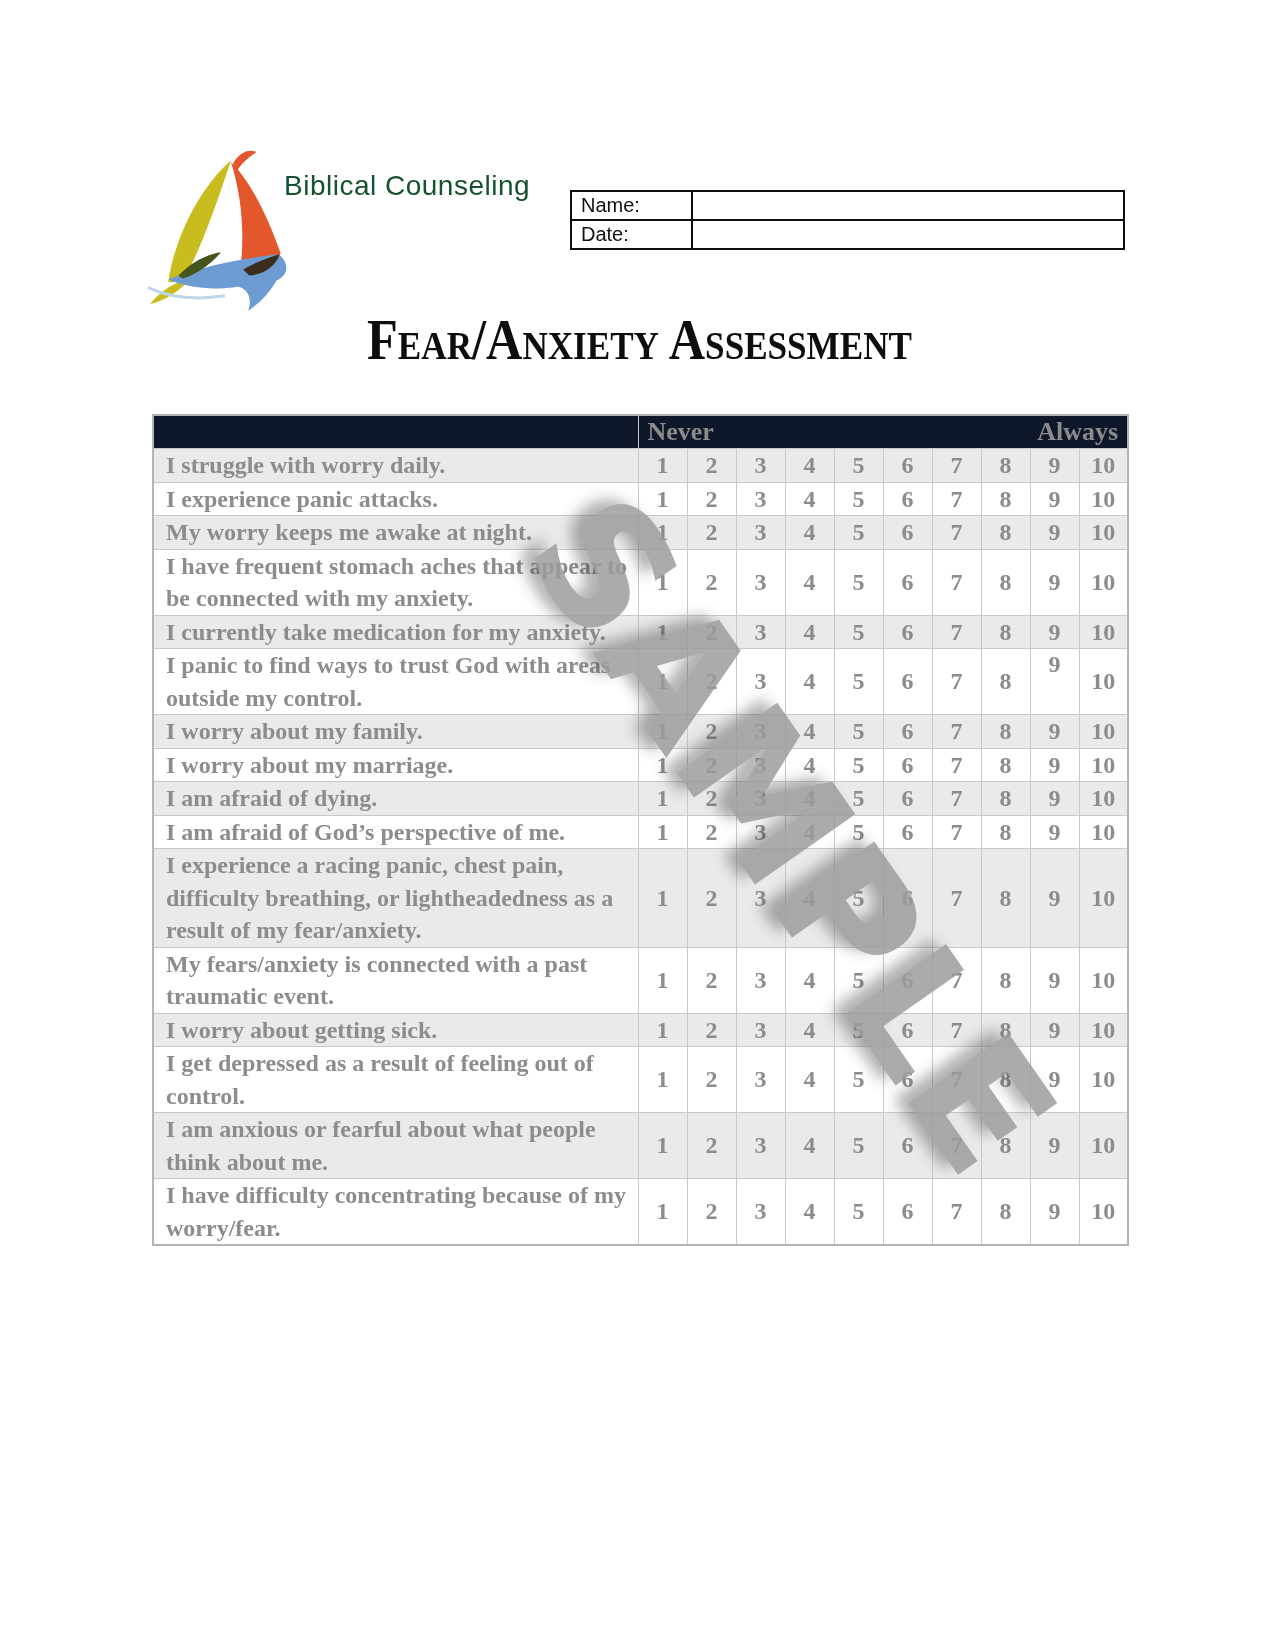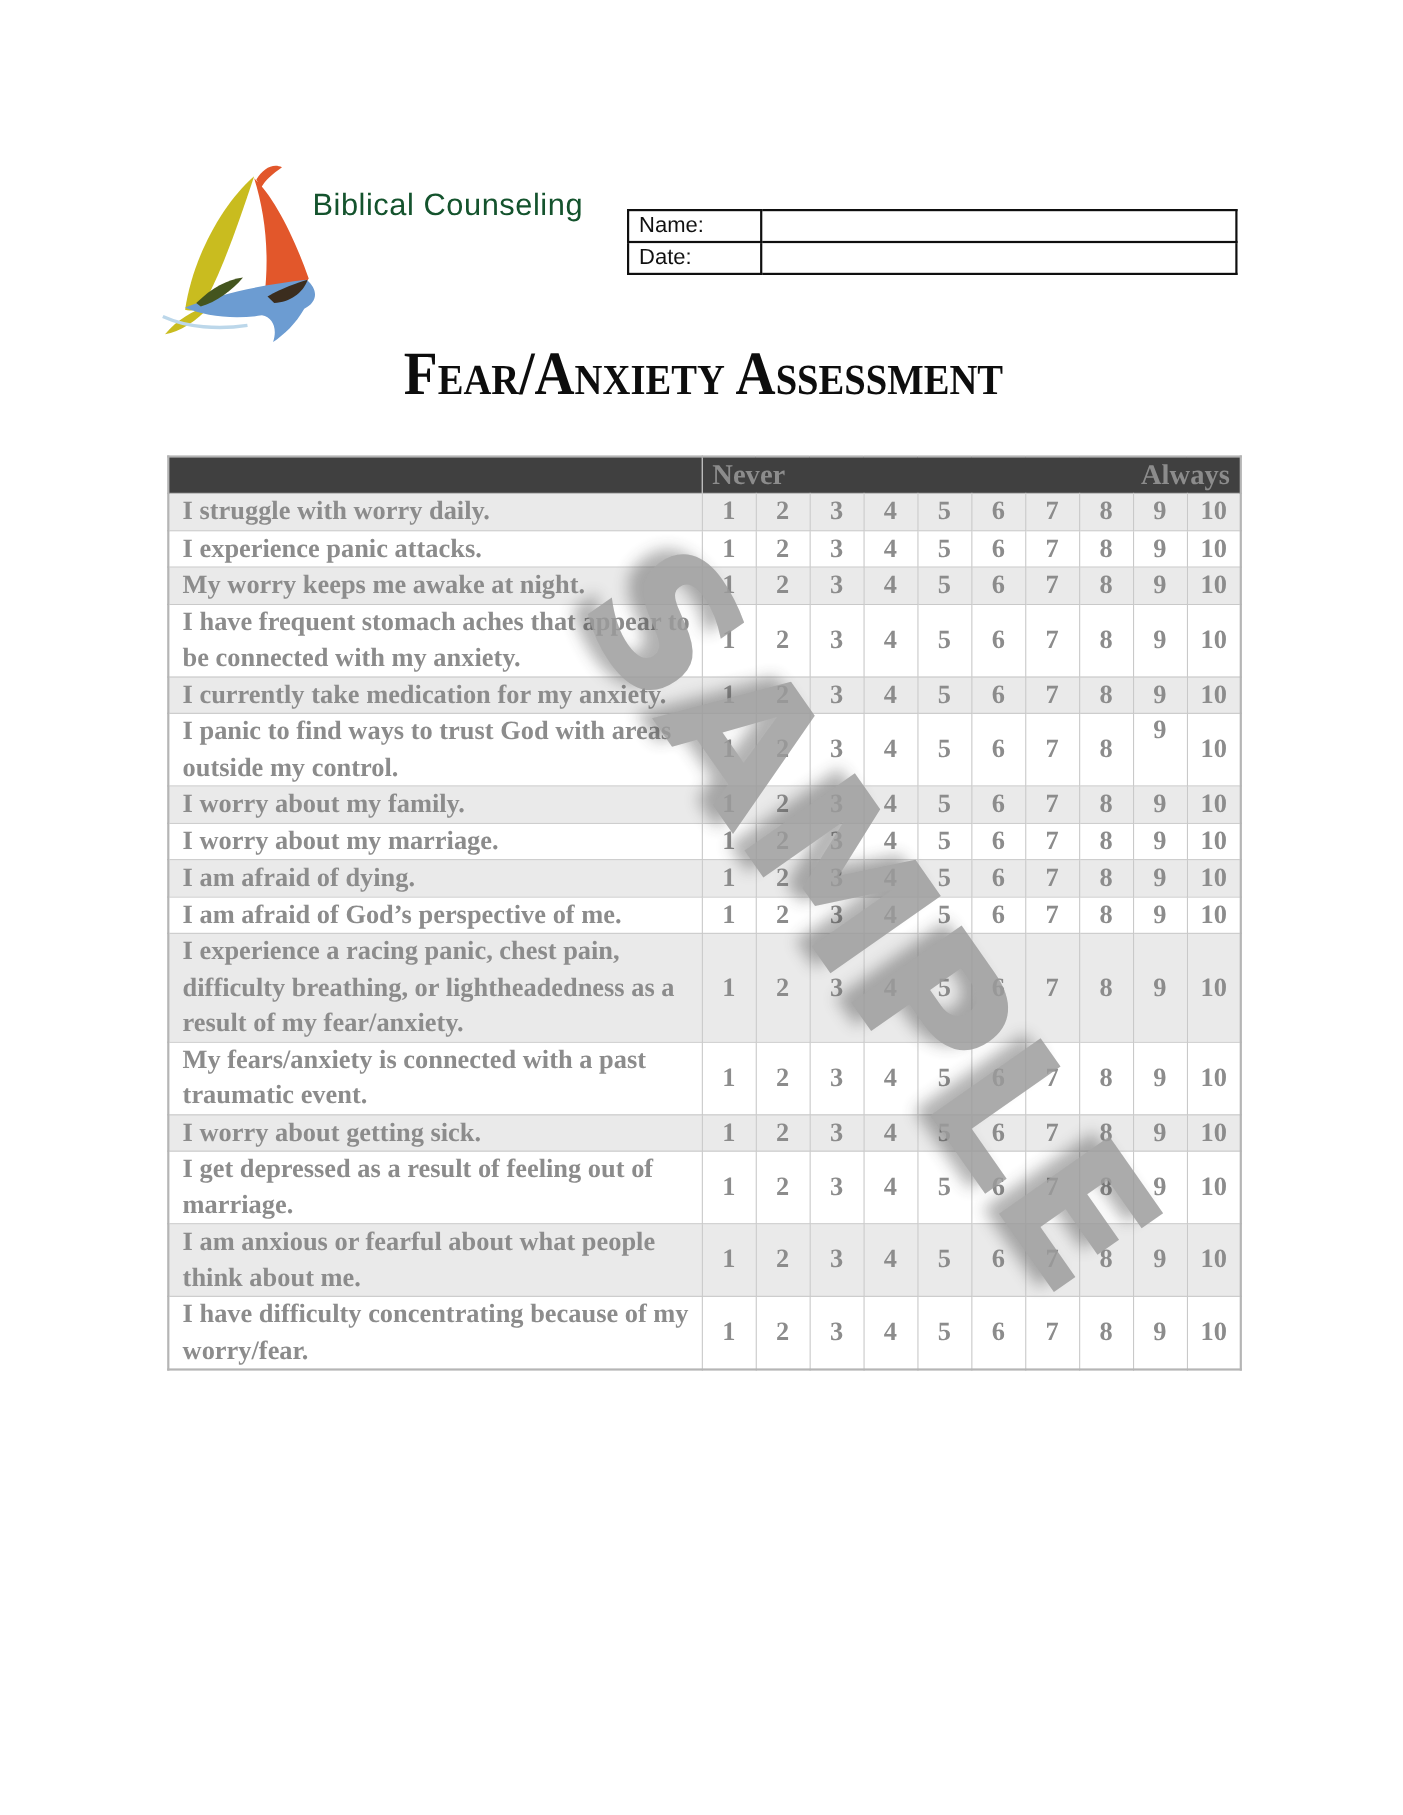--- a/index.html
+++ b/index.html
@@ -51,21 +51,21 @@
     white-space:nowrap;
   }
 
   
   .assessment{
     position:absolute;left:152px;top:414px;width:975px;
     border-collapse:collapse;table-layout:fixed;
     border:2px solid var(--table-outline);
   }
   .assessment th,.assessment td{border:1px solid var(--grid-border);}
-  .assessment thead th{background:#404040;height:32px;padding:0;}
+  .assessment thead th{background:#0f172a;height:32px;padding:0;}
   .scale-flex{
     display:flex;justify-content:space-between;align-items:center;
     padding:0 9px;
     font-family:"Liberation Serif", serif;font-weight:700;font-size:26px;
     color:var(--text-gray);line-height:32px;
   }
   .assessment tbody tr:nth-child(odd){background:var(--row-alt);}
   .assessment tbody tr:nth-child(even){background:#ffffff;}
   td.statement{
     font-family:"Liberation Serif", serif;font-weight:700;font-size:24px;
@@ -314,21 +314,21 @@
           <td class="rating">3</td>
           <td class="rating">4</td>
           <td class="rating">5</td>
           <td class="rating">6</td>
           <td class="rating">7</td>
           <td class="rating">8</td>
           <td class="rating">9</td>
           <td class="rating">10</td>
         </tr>
         <tr>
-          <td class="statement">I get depressed as a result of feeling out of marriage.</td>
+          <td class="statement">I get depressed as a result of feeling out of control.</td>
           <td class="rating">1</td>
           <td class="rating">2</td>
           <td class="rating">3</td>
           <td class="rating">4</td>
           <td class="rating">5</td>
           <td class="rating">6</td>
           <td class="rating">7</td>
           <td class="rating">8</td>
           <td class="rating">9</td>
           <td class="rating">10</td>

